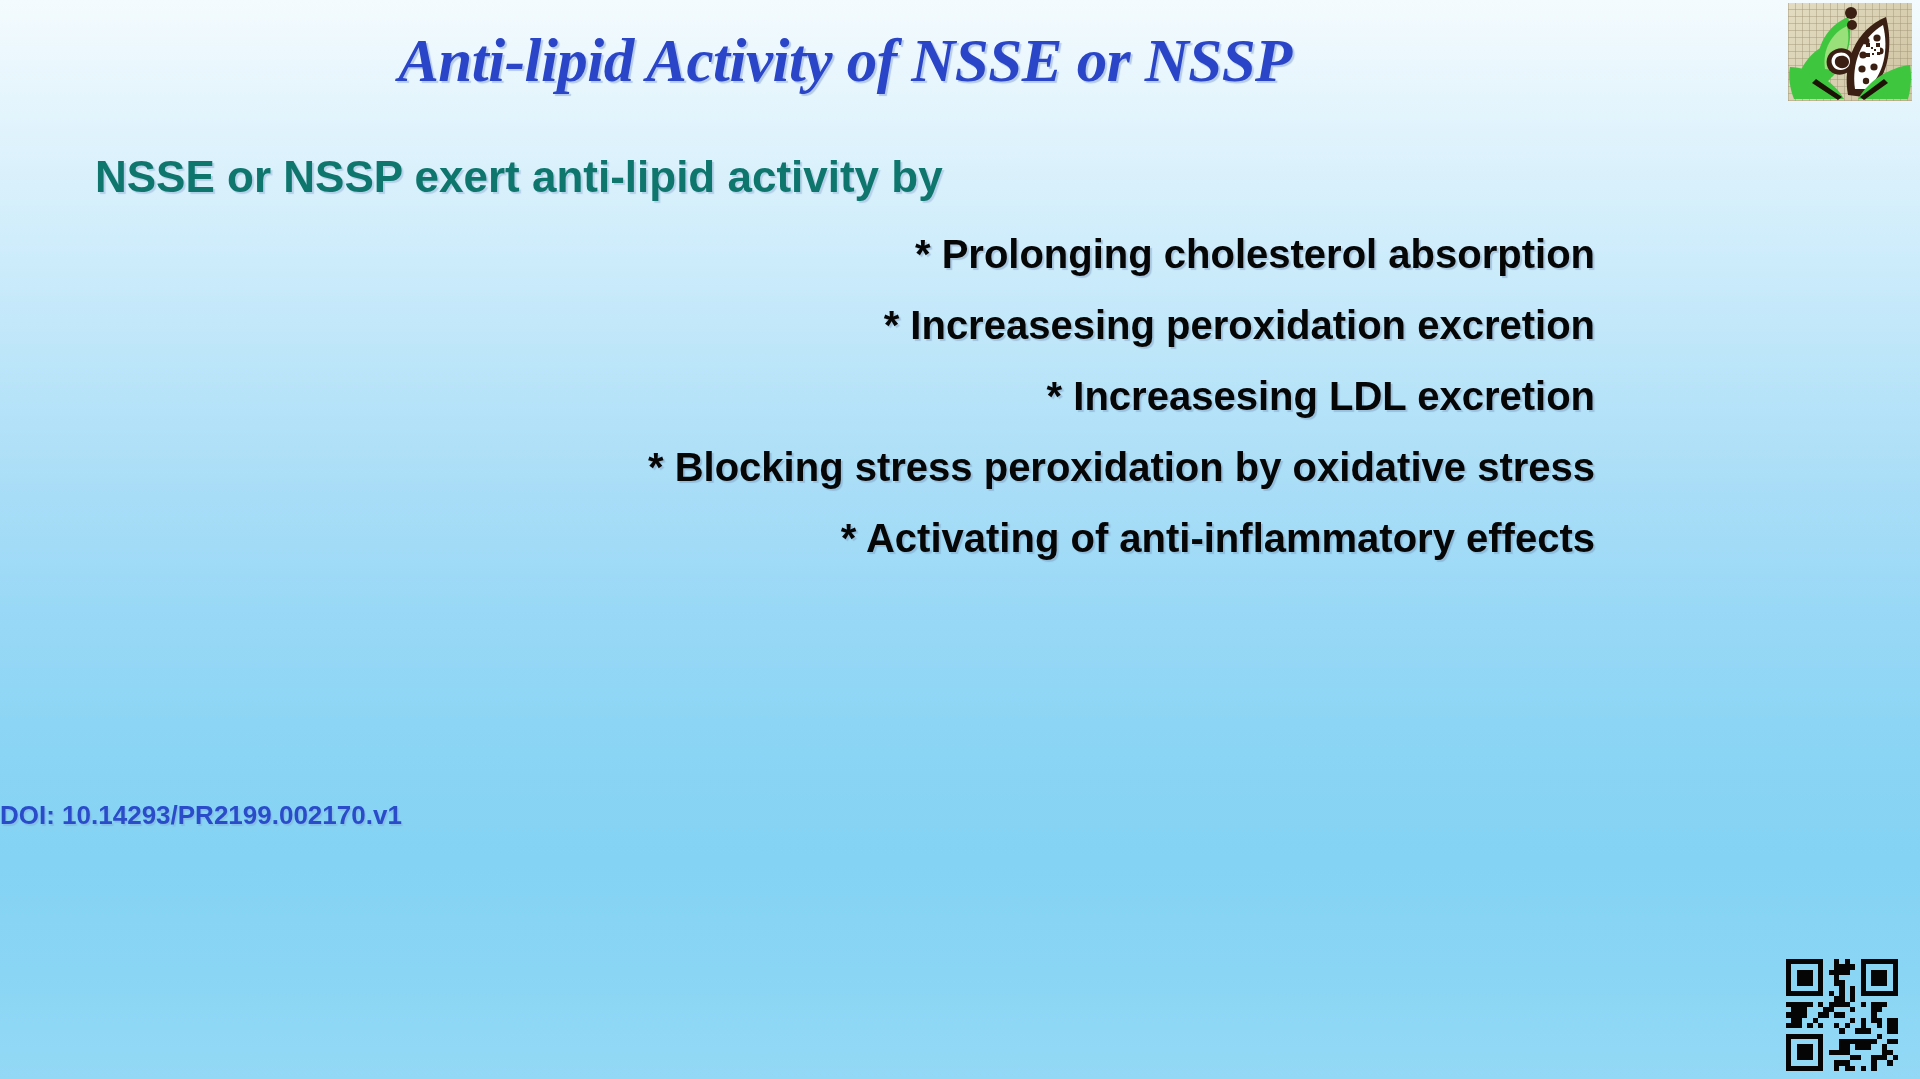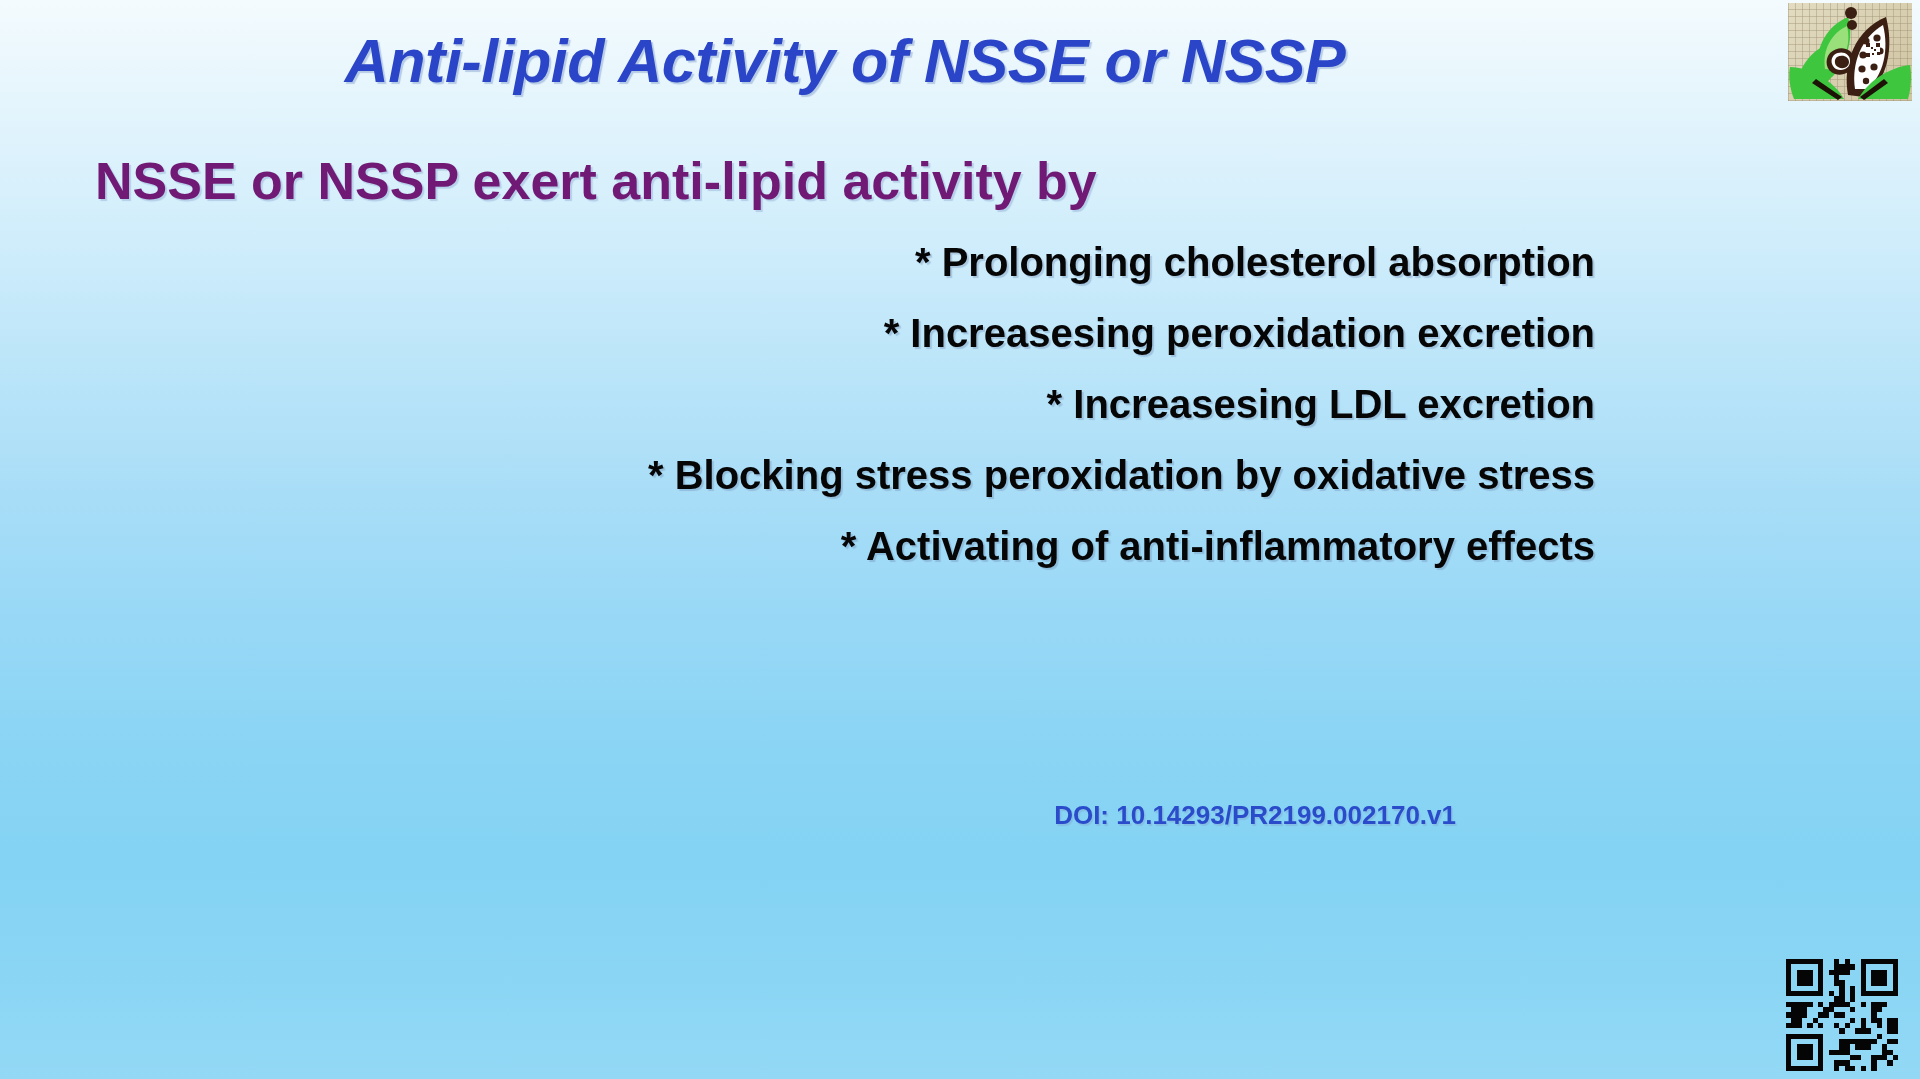--- a/index.html
+++ b/index.html
@@ -40,20 +40,21 @@
     left: 0;
     width: 1690px;
     text-align: center;
     font-size: 61px;
     font-weight: bold;
     font-style: italic;
     letter-spacing: -0.5px;
     color: #2b45c8;
     text-shadow: 2px 2px 1px rgba(120,150,200,0.45);
     white-space: nowrap;
+    font-family: Liberation Serif, serif;
   }
 
   
   .logo {
     position: absolute;
     top: 3px;
     right: 8px;
     width: 124px;
     height: 98px;
     background: #d9cfae;
@@ -67,23 +68,23 @@
 
   
   .body-block {
     position: absolute;
     left: 95px;
     top: 155px;
     width: 1500px;
   }
 
   .lead {
-    font-size: 52px;
+    font-size: 44px;
     font-weight: bold;
-    color: #701a75;
+    color: #0f766e;
     text-shadow: 2px 2px 1px rgba(130,160,205,0.40);
     line-height: 1.0;
     margin-bottom: 35px;
     white-space: nowrap;
   }
 
   .bullet {
     font-size: 40px;
     font-weight: bold;
     color: #060606;
@@ -100,21 +101,21 @@
     font-family: "DejaVu Sans", sans-serif;
     font-weight: bold;
   }
 
   
   .doi {
     position: absolute;
     left: 0;
     top: 800px;
     width: 1456px;
-    text-align: right;
+    text-align: left;
     font-size: 26px;
     font-weight: bold;
     color: #2a4ccb;
     text-shadow: 1.5px 1.5px 1px rgba(130,160,205,0.40);
     white-space: nowrap;
   }
 
   
   .qr {
     position: absolute;

